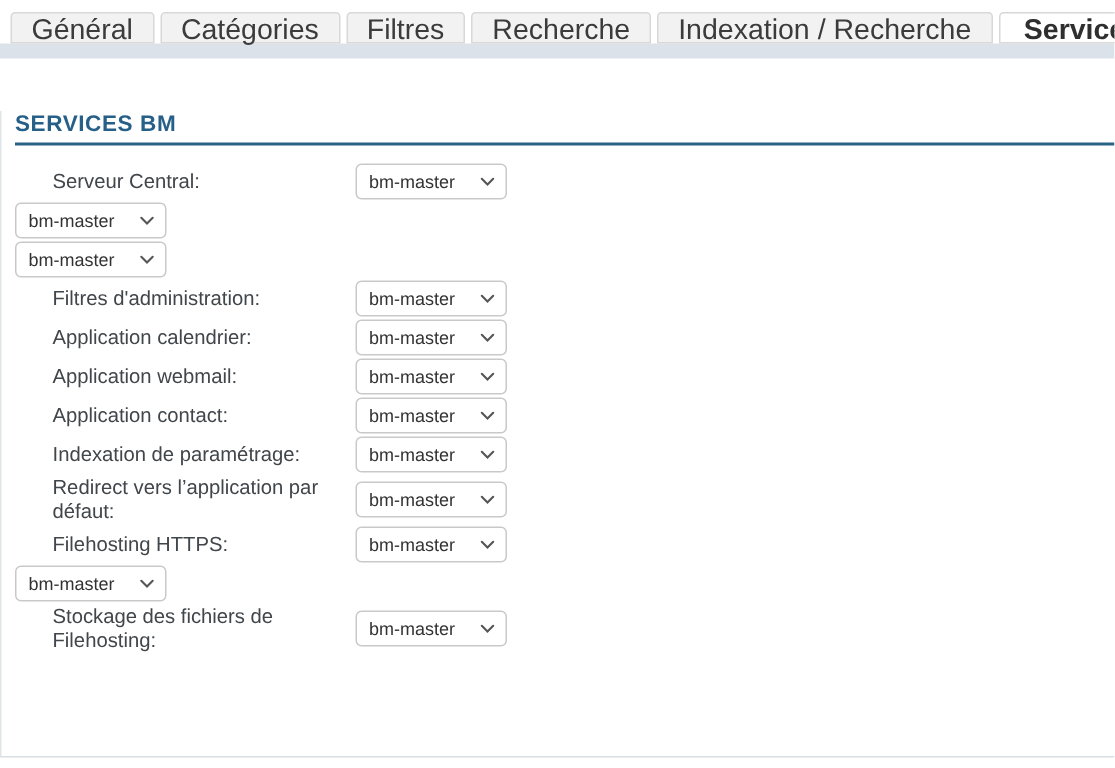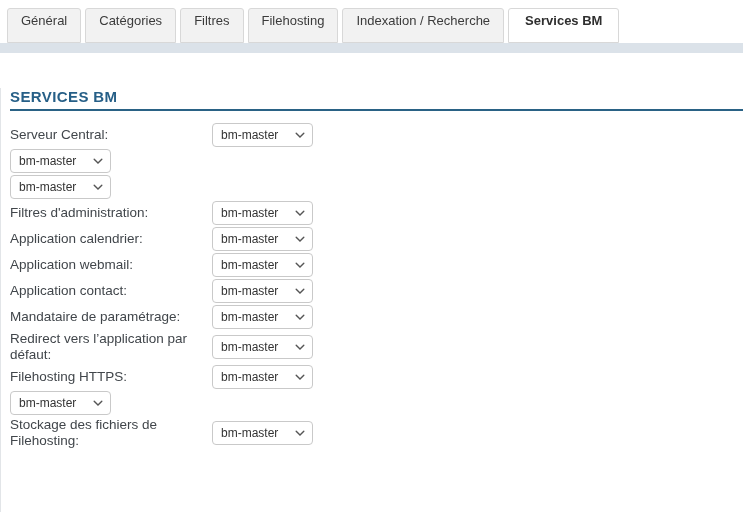--- a/index.html
+++ b/index.html
@@ -16,22 +16,22 @@
     align-items: flex-end;
     gap: 4px;
     padding: 8px 0 0 7px;
     white-space: nowrap;
     width: 900px; 
   }
   .tab {
     background: #f2f2f2;
     border: 1px solid #d8d8d8;
     border-radius: 3px 3px 0 0;
-    padding: 5px 13px 14px 13px;
-    font-size: 13px;
+    padding: 5px 13px 0 13px;
+    font-size: 19px;
     color: #3b3b3b;
     cursor: default;
     line-height: 14px;
   }
   .tab.active {
     background: #ffffff;
     font-weight: bold;
     color: #2f2f2f;
     padding-left: 16px;
     padding-right: 16px;
@@ -65,20 +65,21 @@
     min-height: 24px;
     margin-bottom: 2px;
   }
   .form-label {
     width: 202px;
     flex-shrink: 0;
     font-size: 13.5px;
     line-height: 16px;
     color: #41464b;
     padding-right: 6px;
+    margin-left: 25px;
   }
   .select {
     width: 101px;
     height: 24px;
     background: #ffffff;
     border: 1px solid #c9c9c9;
     border-radius: 4px;
     display: flex;
     align-items: center;
     justify-content: space-between;
@@ -97,21 +98,21 @@
     align-items: flex-start;
   }
 </style>
 </head>
 <body>
 
 <div class="tabbar">
   <div class="tab">Général</div>
   <div class="tab">Catégories</div>
   <div class="tab">Filtres</div>
-  <div class="tab">Filehosting</div>
+  <div class="tab">Recherche</div>
   <div class="tab">Indexation / Recherche</div>
   <div class="tab active">Services BM</div>
 
 </div>
 <div class="tabstrip"></div>
 
 <div class="panel">
   <div class="section-heading">SERVICES BM</div>
 
   <div class="form">
@@ -192,21 +193,21 @@
         <span>bm-master</span>
         <span class="chev">
             <svg width="10" height="7" viewBox="0 0 10 7">
               <path d="M1.2 1.2 L5 5 L8.8 1.2" stroke="#555" stroke-width="1.4" fill="none" stroke-linecap="round"></path>
             </svg>
           </span>
       </div>
     </div>
 
     <div class="form-row">
-      <div class="form-label">Mandataire de paramétrage:</div>
+      <div class="form-label">Indexation de paramétrage:</div>
       <div class="select">
         <span>bm-master</span>
         <span class="chev">
             <svg width="10" height="7" viewBox="0 0 10 7">
               <path d="M1.2 1.2 L5 5 L8.8 1.2" stroke="#555" stroke-width="1.4" fill="none" stroke-linecap="round"></path>
             </svg>
           </span>
       </div>
     </div>
 

